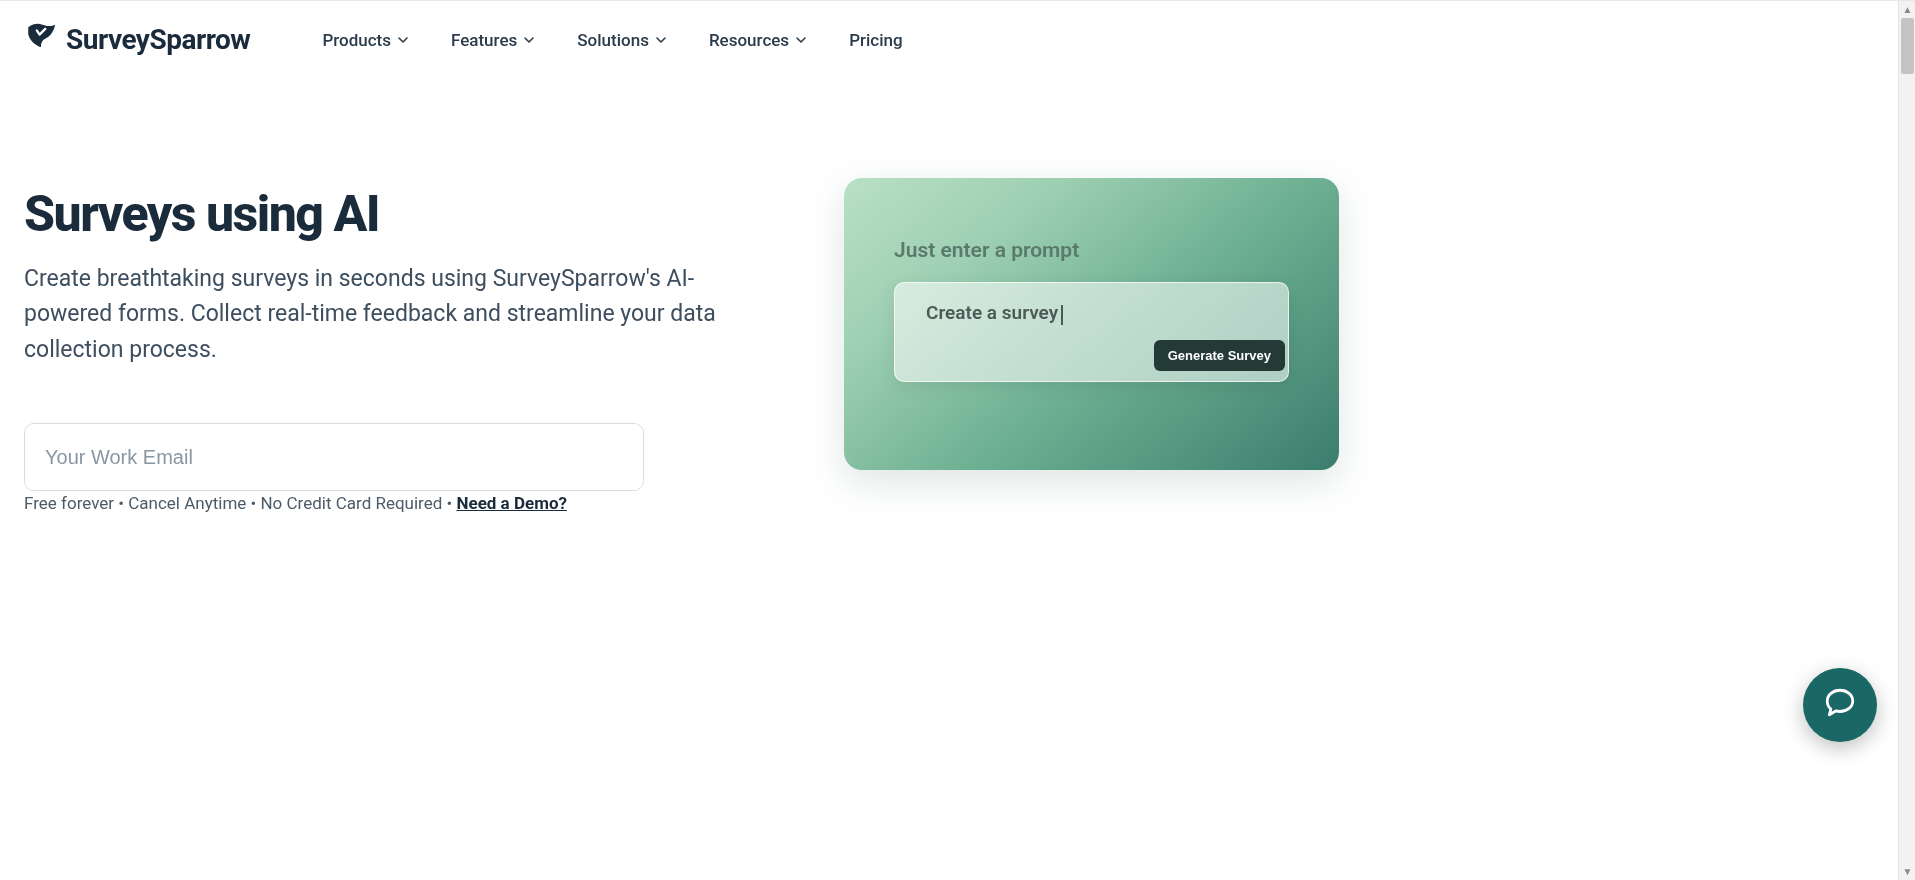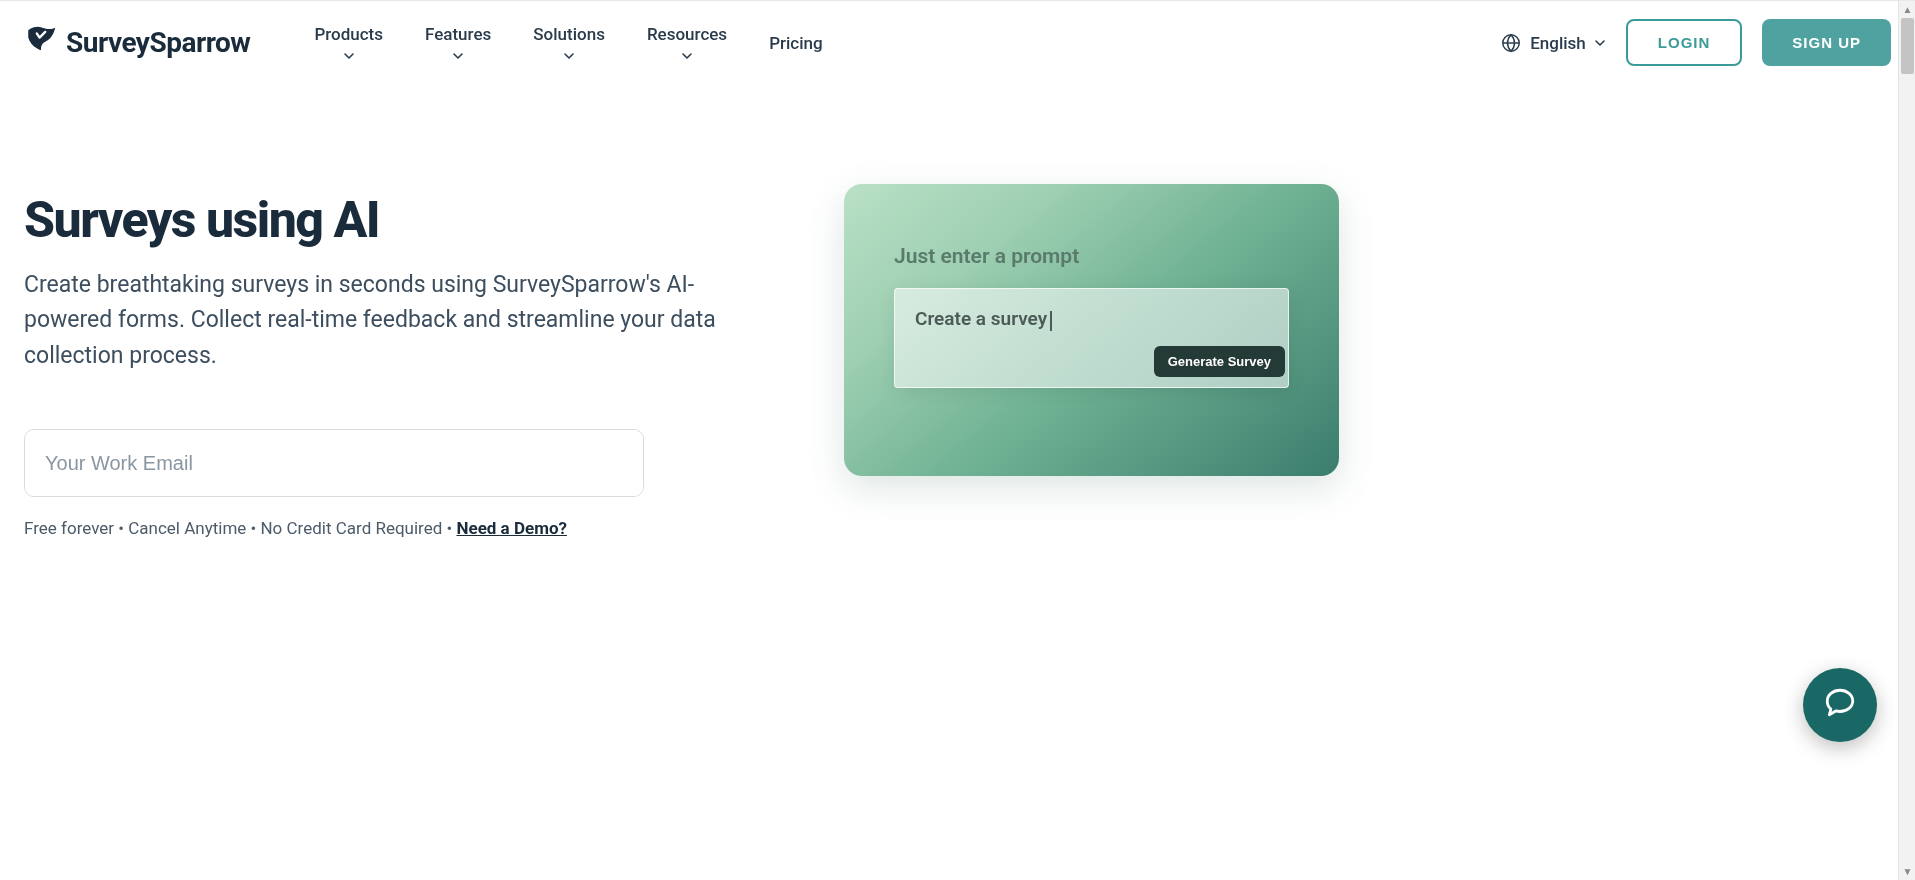--- a/index.html
+++ b/index.html
@@ -11,22 +11,22 @@
     height: 880px;
     overflow: hidden;
     position: relative;
     border-top: 1px solid #e8e8e8;
   }
 
   
   .nav {
     display: flex;
     align-items: center;
-    padding: 18px 24px 18px 24px;
-    gap: 28px;
+    padding: 18px 35px 18px 24px;
+    gap: 36px;
   }
   .logo {
     display: flex;
     align-items: center;
     gap: 8px;
     font-size: 28px;
     font-weight: 700;
     letter-spacing: -0.5px;
     color: #1a2b3c;
   }
@@ -39,21 +39,20 @@
     margin-left: 36px;
   }
   .nav-item {
     display: flex;
     align-items: center;
     gap: 6px;
     font-size: 17px;
     font-weight: 500;
     color: #2a3b4c;
     cursor: pointer;
-    flex-direction: column;
   }
   .chev {
     width: 12px; height: 12px;
     display: inline-flex;
     align-items: center;
     justify-content: center;
   }
 
   .nav-right {
     margin-left: auto;
@@ -120,21 +119,21 @@
     margin-bottom: 56px;
     max-width: 720px;
   }
   .email-row {
     display: flex;
     width: 620px;
     height: 68px;
     border-radius: 10px;
     overflow: hidden;
     border: 1px solid #d6dbdf;
-    margin-bottom: 21px;
+    margin-bottom: 2px;
   }
   .email-input {
     flex: 1;
     border: none;
     padding: 0 20px;
     font-size: 20px;
     color: #6b7b8a;
     outline: none;
   }
   .email-input::placeholder { color: #8a96a2; }
@@ -171,22 +170,22 @@
   }
   .preview-label {
     font-size: 21px;
     font-weight: 600;
     color: #5a7a6b;
     margin-bottom: 20px;
   }
   .prompt-box {
     background: rgba(255,255,255,0.55);
     border: 1px solid rgba(255,255,255,0.7);
-    border-radius: 4px;
-    padding: 18px 20px 50px 20px;
+    border-radius: 10px;
+    padding: 18px 20px 50px 31px;
     position: relative;
     min-height: 100px;
     box-shadow: 0 4px 18px rgba(0,0,0,0.08);
   }
   .prompt-text {
     font-size: 19px;
     font-weight: 600;
     color: #4c5b57;
   }
   .caret {
@@ -302,39 +301,20 @@
         <svg viewBox="0 0 12 12" width="12" height="12">
             <path d="M2 4 L6 8 L10 4" stroke="#2a3b4c" stroke-width="1.6" fill="none" stroke-linecap="round" stroke-linejoin="round"></path>
           </svg>
       </span>
     </div>
     <div class="nav-item">
       <span>Pricing</span>
     </div>
   </nav>
 
-  <div class="nav-right">
-    <div class="lang">
-      <span class="globe">
-        <svg viewBox="0 0 24 24" width="22" height="22" fill="none" stroke="#2a3b4c" stroke-width="1.6">
-          <circle cx="12" cy="12" r="9"></circle>
-          <path d="M3 12h18"></path>
-          <path d="M12 3c2.5 2.6 3.8 5.7 3.8 9s-1.3 6.4-3.8 9c-2.5-2.6-3.8-5.7-3.8-9S9.5 5.6 12 3z"></path>
-        </svg>
-      </span>
-      <span>English</span>
-      <span class="chev">
-        <svg viewBox="0 0 12 12" width="12" height="12">
-            <path d="M2 4 L6 8 L10 4" stroke="#2a3b4c" stroke-width="1.6" fill="none" stroke-linecap="round" stroke-linejoin="round"></path>
-          </svg>
-      </span>
-    </div>
-    <button class="btn-login">LOGIN</button>
-    <button class="btn-signup">SIGN UP</button>
-  </div>
 </header>
 
 <section class="hero">
   <div class="hero-left">
     <h1 class="hero-title">Surveys using AI</h1>
     <p class="hero-sub">Create breathtaking surveys in seconds using SurveySparrow's AI-powered forms. Collect real-time feedback and streamline your data collection process.</p>
 
     <div class="email-row">
       <input class="email-input" type="email" placeholder="Your Work Email" style="">
     </div>

